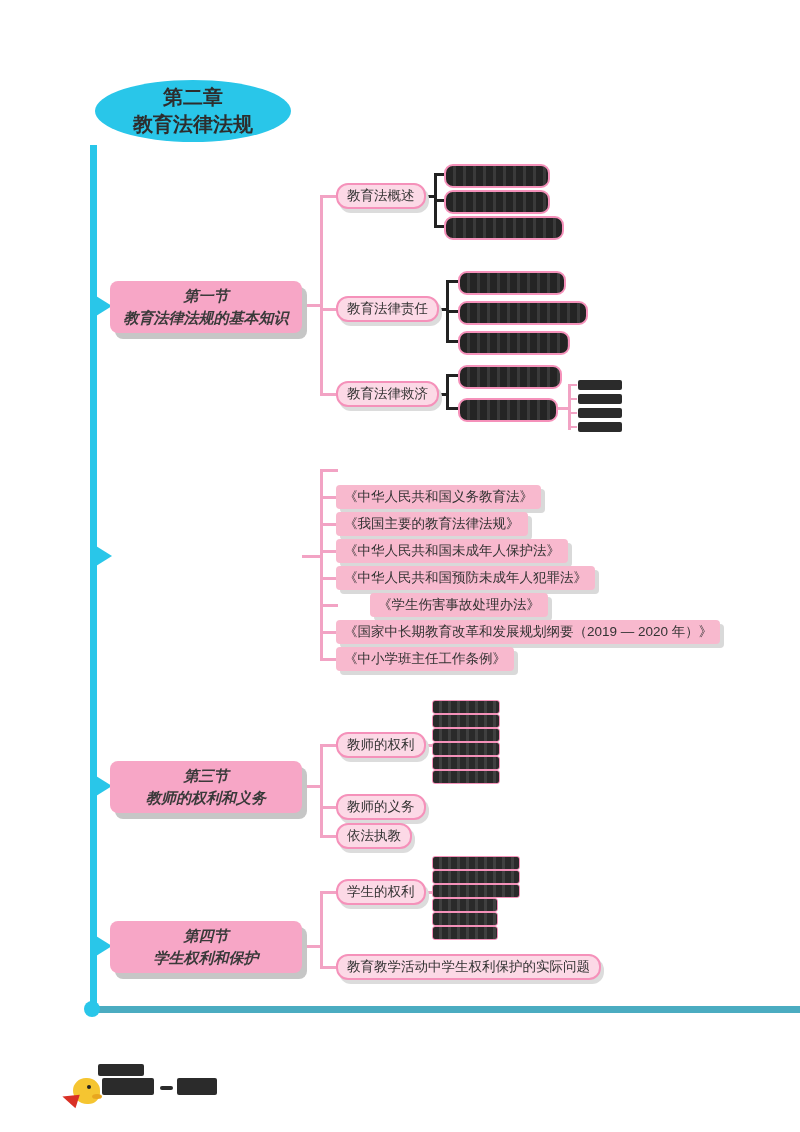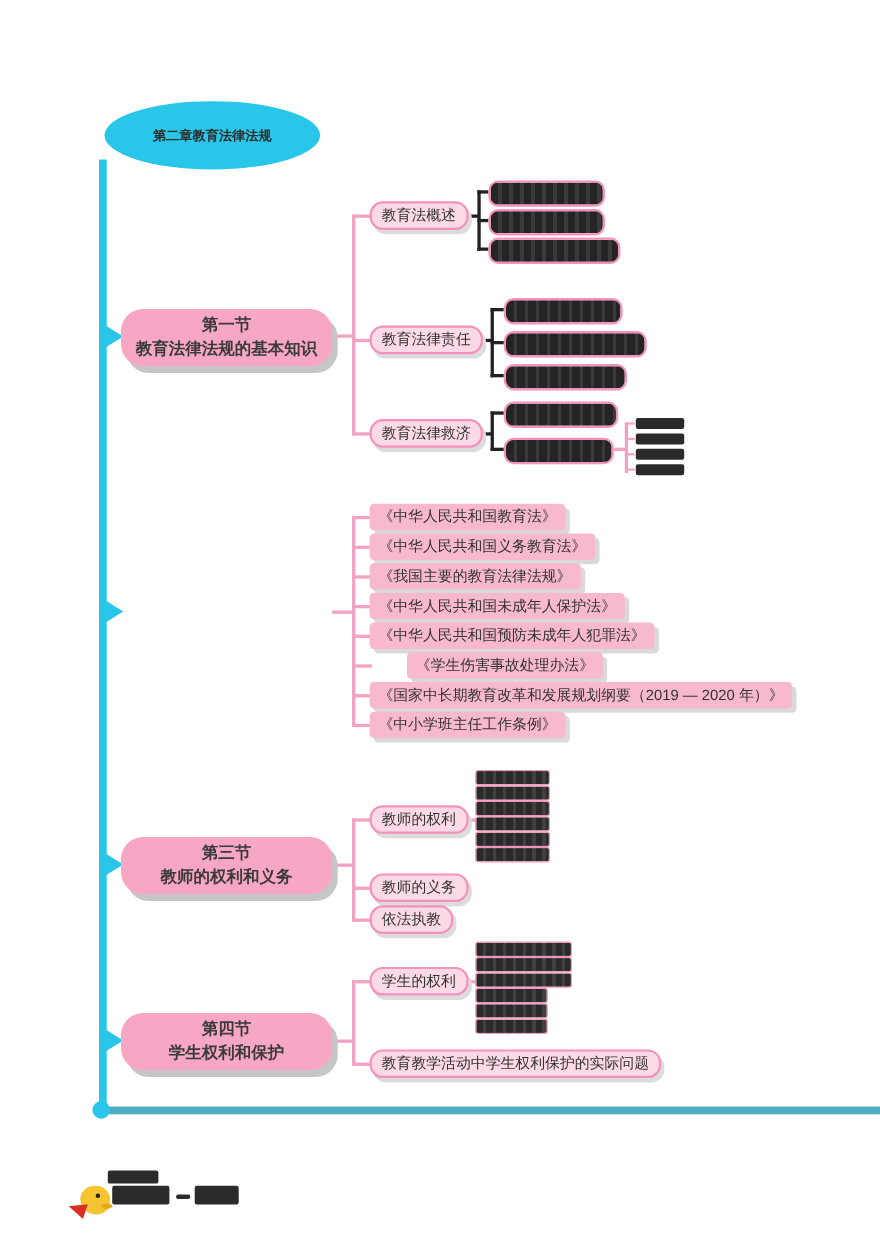--- a/index.html
+++ b/index.html
@@ -1,32 +1,32 @@
 <!DOCTYPE html>
 <html><head>
 <meta charset="utf-8">
 <style>
   html,body{margin:0;padding:0;background:#fff;}
   .canvas{position:relative;width:800px;height:1132px;background:#ffffff;overflow:hidden;
           font-family:"Liberation Sans","DejaVu Sans",sans-serif;color:#333;}
   .abs{position:absolute;}
   
-  .root{left:95px;top:92px;width:196px;height:62px;background:#29C6E9;border-radius:50%;
-        display:flex;align-items:center;justify-content:center;
-        font-size:12px;font-weight:bold;color:#2d2d2d;line-height:1.35;z-index:3;}
+  .root{left:95px;top:80px;width:196px;height:62px;background:#29C6E9;border-radius:50%;
+        display:flex;flex-direction:column;align-items:center;justify-content:center;
+        font-size:20px;font-weight:bold;color:#2d2d2d;line-height:1.35;z-index:3;}
   
   .spine{left:90px;top:145px;width:7px;height:867px;background:#29C6E9;z-index:1;}
   .dot{left:84px;top:1001px;width:16px;height:16px;border-radius:50%;background:#29C6E9;z-index:2;}
   .rule{left:98px;top:1006px;width:702px;height:7px;background:#4BACC1;}
   .arrow{width:0;height:0;border-top:10px solid transparent;border-bottom:10px solid transparent;
          border-left:16px solid #29C6E9;z-index:2;}
   
-  .section{left:110px;width:192px;height:52px;background:#F7A6C6;border-radius:20px;
+  .section{left:110px;width:192px;height:52px;background:#F7A6C6;border-radius:8px;
            box-shadow:5px 6px 0 #c6c6c6;display:flex;flex-direction:column;align-items:center;
-           justify-content:center;font-size:15px;font-weight:bold;color:#3a3a3a;line-height:1.45;z-index:3;}
+           justify-content:center;font-size:15px;font-weight:bold;color:#3a3a3a;line-height:1.45;z-index:3;font-style:italic;}
   
   .node{background:#FCD9E6;border:2px solid #F591BA;border-radius:12px;padding:2px 9px;
         font-size:13.5px;color:#333;white-space:nowrap;box-shadow:3px 4px 0 #dcdcdc;z-index:3;}
   
   .law{background:#F8B9CE;border-radius:4px;padding:3px 8px;font-size:13.5px;color:#333;
        white-space:nowrap;box-shadow:4px 4px 0 #d9d9d9;z-index:3;}
   
   .pk{background:#F2A3C4;}
   .dk{background:#222222;}
   .ln{z-index:1;}
@@ -122,21 +122,20 @@
   <div class="abs ln pk" style="left:302px;top:555px;width:20px;height:3px;"></div>
   <div class="abs ln pk" style="left:320px;top:469px;width:3px;height:191px;"></div>
   <div class="abs ln pk" style="left:320px;top:469px;width:18px;height:3px;"></div>
   <div class="abs ln pk" style="left:320px;top:496px;width:18px;height:3px;"></div>
   <div class="abs ln pk" style="left:320px;top:523px;width:18px;height:3px;"></div>
   <div class="abs ln pk" style="left:320px;top:550px;width:18px;height:3px;"></div>
   <div class="abs ln pk" style="left:320px;top:577px;width:18px;height:3px;"></div>
   <div class="abs ln pk" style="left:320px;top:604px;width:18px;height:3px;"></div>
   <div class="abs ln pk" style="left:320px;top:631px;width:18px;height:3px;"></div>
   <div class="abs ln pk" style="left:320px;top:658px;width:18px;height:3px;"></div>
-  <div class="abs law" style="left:336px;top:458px;"><span>《中华人民共和国教育法》</span></div>
   <div class="abs law" style="left:336px;top:485px;"><span>《中华人民共和国义务教育法》</span></div>
   <div class="abs law" style="left:336px;top:512px;"><span>《我国主要的教育法律法规》</span></div>
   <div class="abs law" style="left:336px;top:539px;"><span>《中华人民共和国未成年人保护法》</span></div>
   <div class="abs law" style="left:336px;top:566px;"><span>《中华人民共和国预防未成年人犯罪法》</span></div>
   <div class="abs law" style="left:336px;top:593px;margin-left:34px;"><span>《学生伤害事故处理办法》</span></div>
   <div class="abs law" style="left:336px;top:620px;"><span>《国家中长期教育改革和发展规划纲要（2019 — 2020 年）》</span></div>
   <div class="abs law" style="left:336px;top:647px;"><span>《中小学班主任工作条例》</span></div>
 
   <div class="abs section" style="top:761px;">
     <span>第三节</span>

